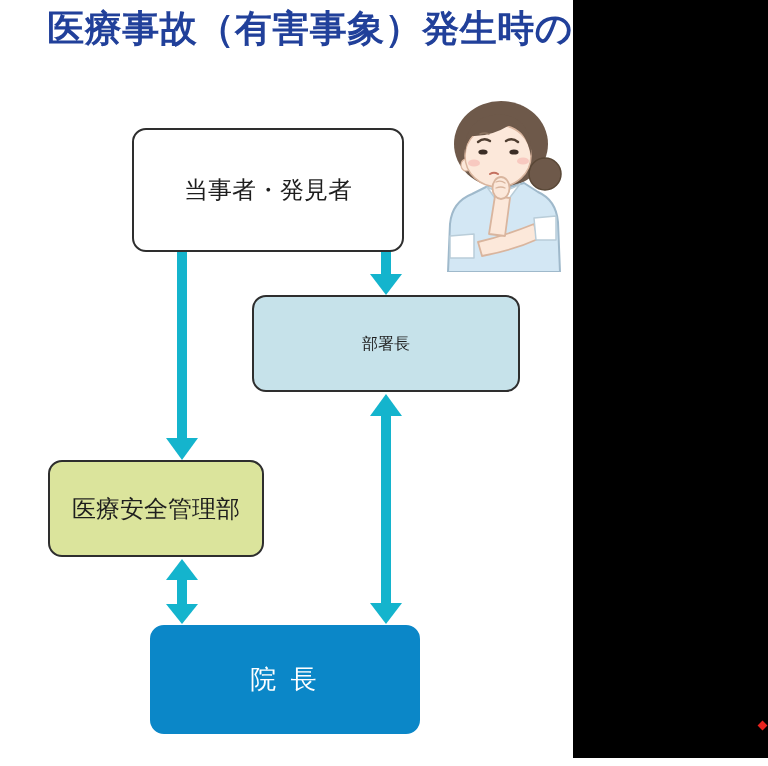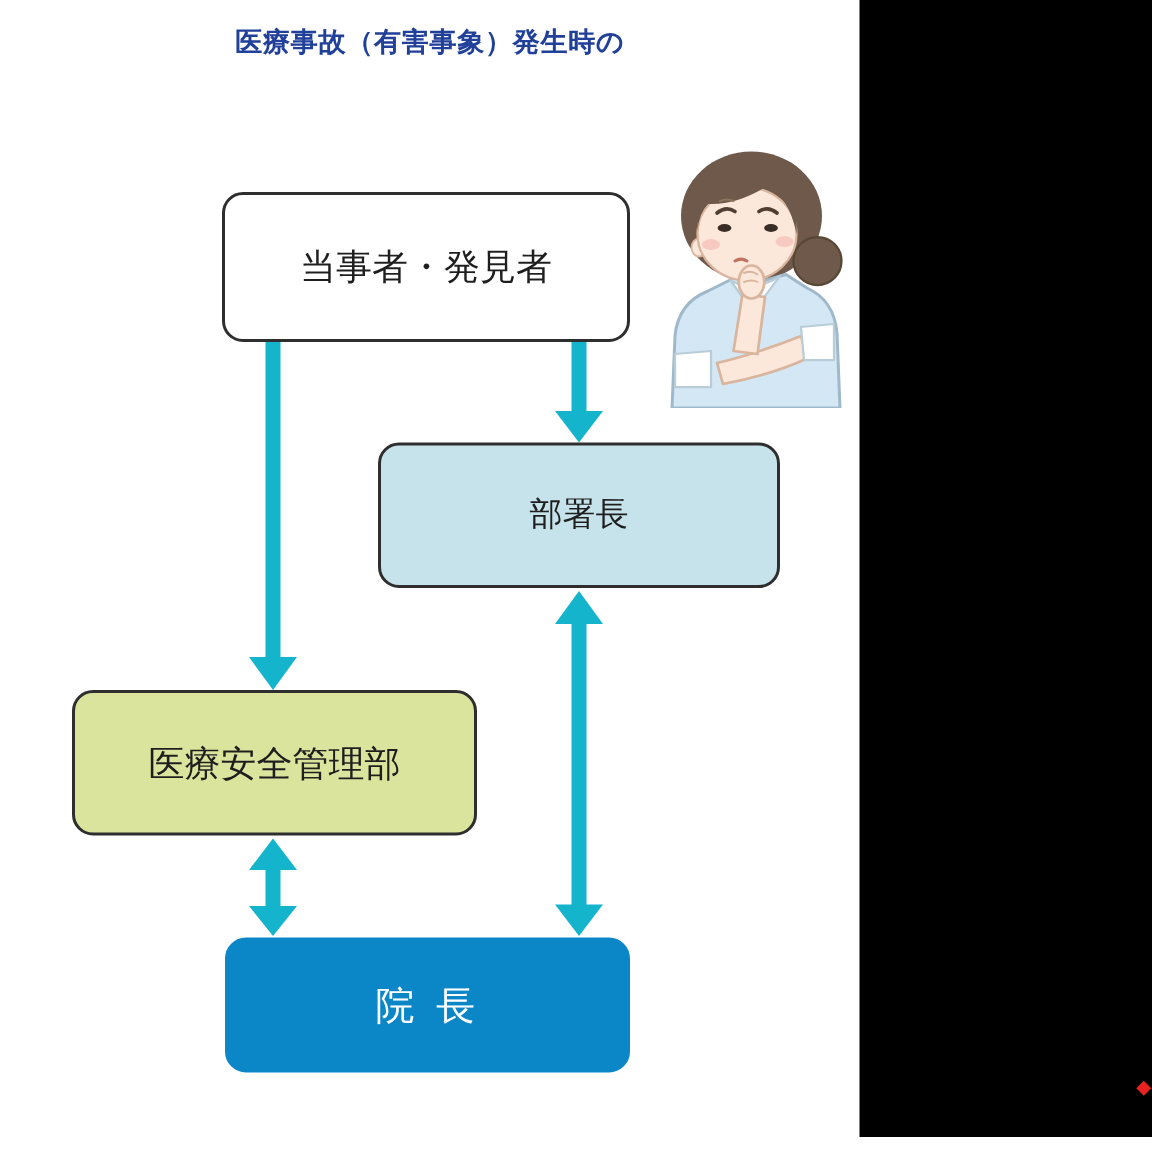--- a/index.html
+++ b/index.html
@@ -7,40 +7,40 @@
     margin: 0; padding: 0;
     width: 768px; height: 766px;
     background: #ffffff;
     font-family: "DejaVu Sans", "Liberation Sans", sans-serif;
     overflow: hidden;
   }
   .stage { position: relative; width: 768px; height: 766px; background:#ffffff; }
 
   .title {
     position: absolute; left: 0; top: 12px; width: 573px;
-    text-align: center;
+    text-align: right;
     color: var(--title-color);
-    font-size: 18px; font-weight: bold; line-height: 33px;
+    font-size: 37px; font-weight: bold; line-height: 33px;
     letter-spacing: 0.5px;
   }
 
   .node {
     position: absolute;
     display: flex; align-items: center; justify-content: center;
     text-align: center;
     border: 2px solid var(--box-border);
     border-radius: 14px;
     color: var(--node-text);
     font-size: 24px; font-weight: 500;
   }
-  .node-reporter { left: 148px; top: 128px; width: 272px; height: 100px; background: var(--reporter-bg); font-family: Liberation Mono, monospace; }
-  .node-manager  { left: 252px; top: 295px; width: 268px; height: 97px;  background: var(--manager-bg); font-size: 22px; line-height: 31px; }
-  .node-safety   { left: 48px;  top: 460px; width: 270px; height: 97px;  background: var(--safety-bg); }
+  .node-reporter { left: 132px; top: 128px; width: 272px; height: 124px; background: var(--reporter-bg); font-family: Liberation Mono, monospace; }
+  .node-manager  { left: 252px; top: 295px; width: 268px; height: 97px;  background: var(--manager-bg); font-size: 16px; line-height: 31px; }
+  .node-safety   { left: 48px;  top: 460px; width: 216px; height: 97px;  background: var(--safety-bg); }
   .node-director {
-    left: 150px; top: 625px; width: 270px; height: 90px;
+    left: 150px; top: 625px; width: 270px; height: 109px;
     background: var(--director-bg); border-color: var(--director-bg);
     color: var(--director-text); font-size: 26px; letter-spacing: 3px;
   }
 
   .arrow-layer { position: absolute; left: 0; top: 0; width: 573px; height: 766px; pointer-events: none; }
   .arrow { fill: var(--arrow-color); }
 
   .nurse { position: absolute; left: 438px; top: 92px; width: 132px; height: 180px; }
 
   .black-panel {

